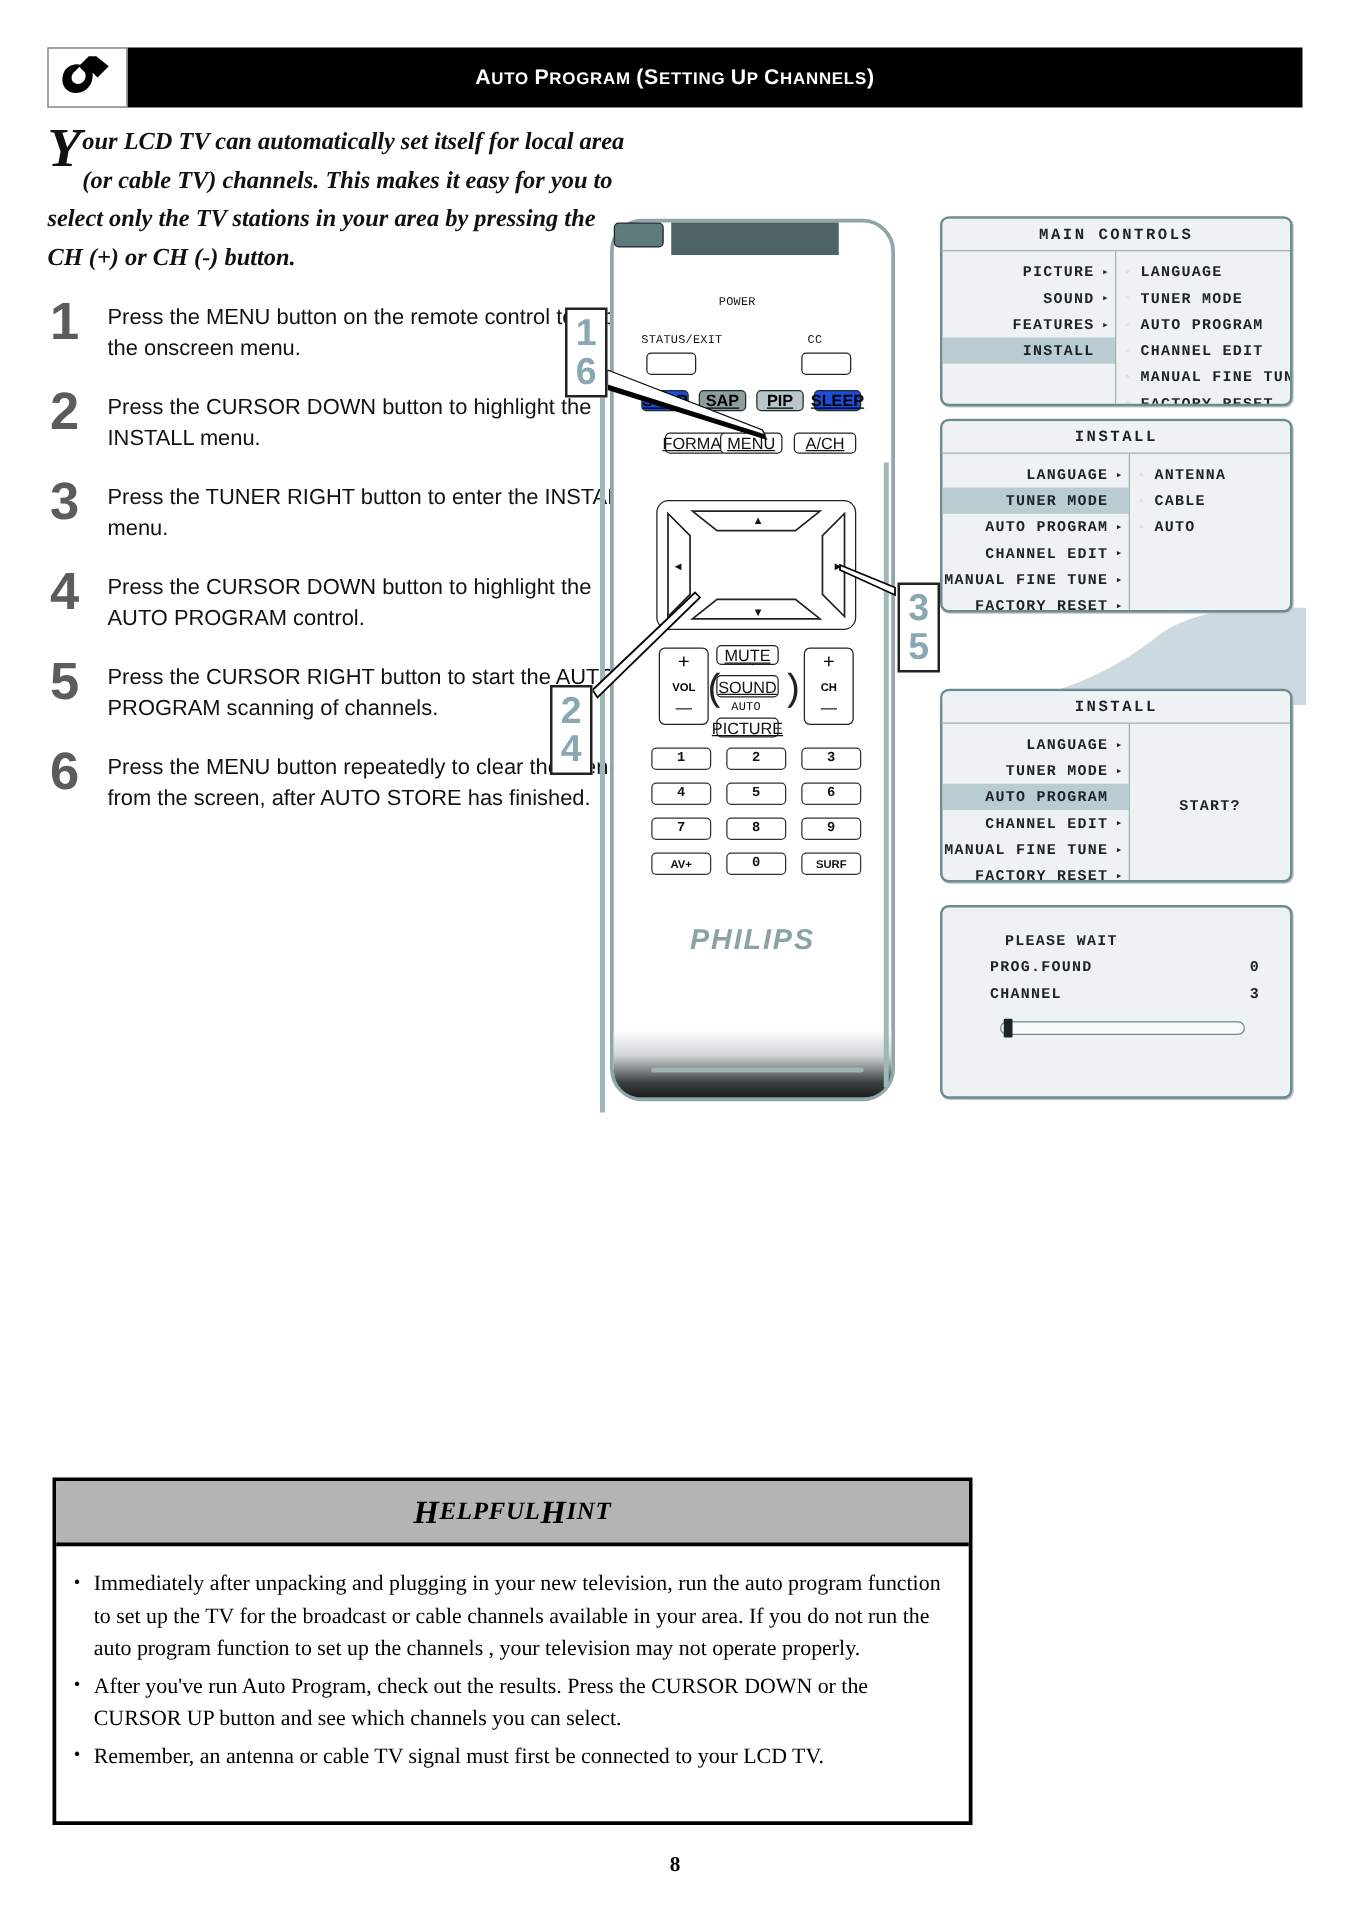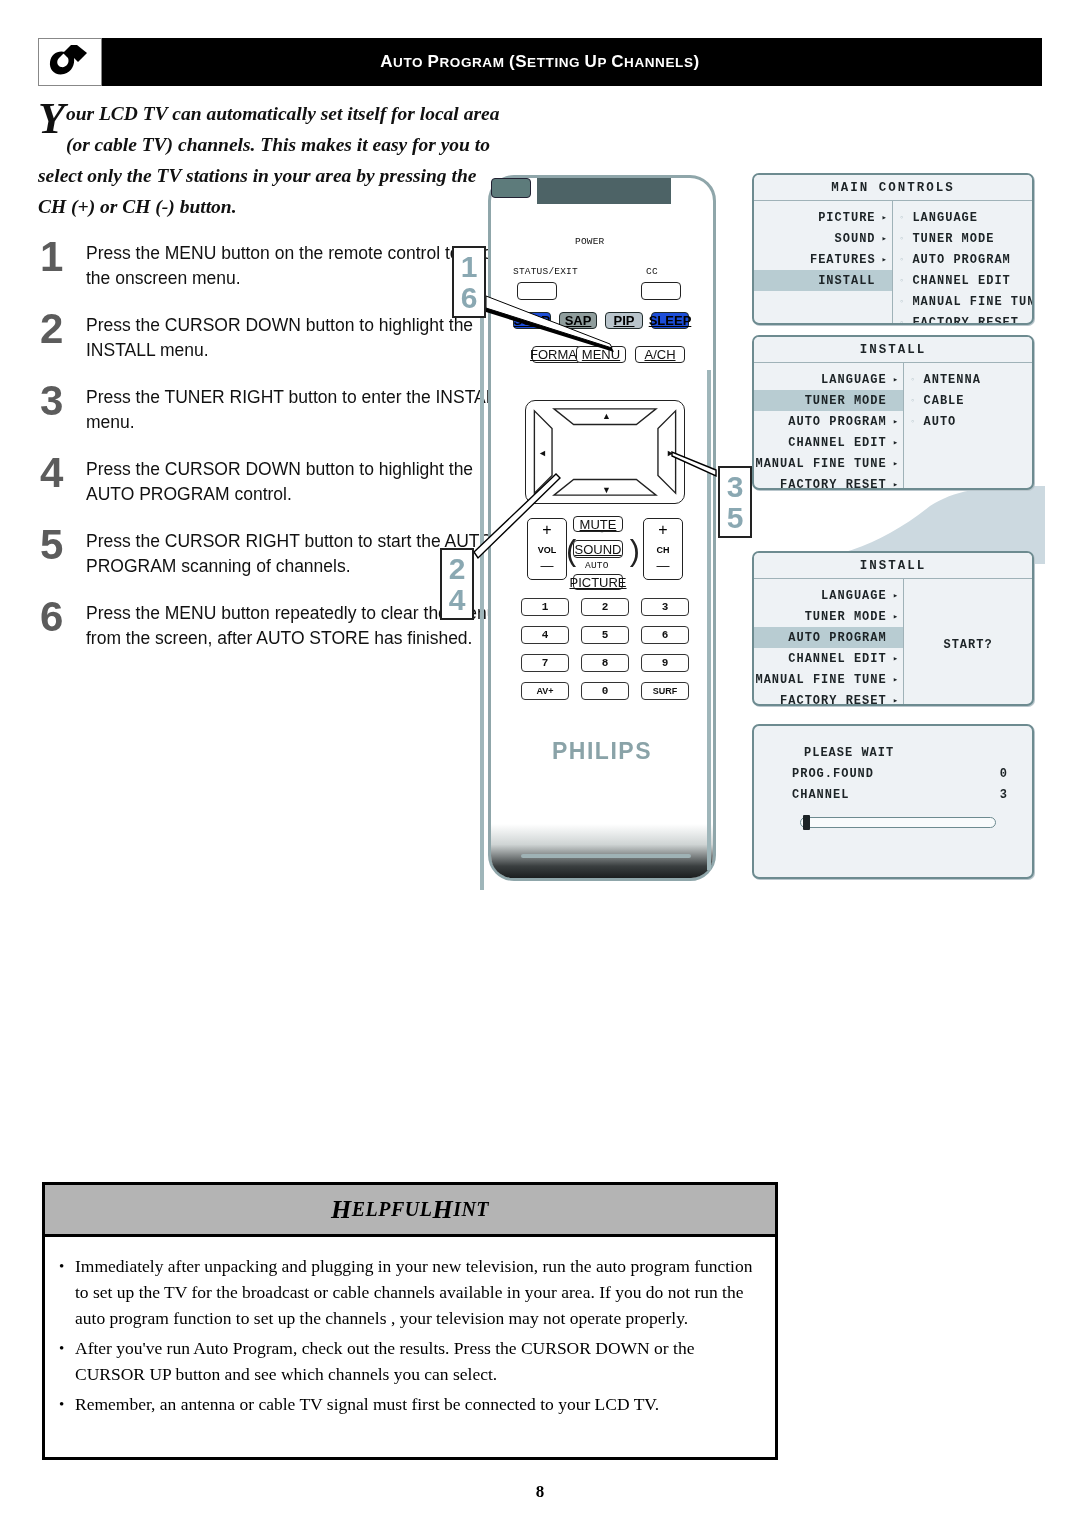--- a/index.html
+++ b/index.html
@@ -103,21 +103,21 @@
   #keypad{ position:absolute; left:30px; top:420px; width:168px; }
   .kp-row{ display:flex; justify-content:space-between; margin-bottom:10px; }
   .kp-key{ width:48px; height:18px; border:1.4px solid #333; border-radius:4px;
            background:#fff; display:flex; align-items:center; justify-content:center;
            font-family:"Liberation Mono", monospace; font-weight:bold; font-size:11px; color:#111; }
   .kp-key.small{ font-family:"Liberation Sans", sans-serif; font-size:9px; }
 
   #philips-logo{
     position:absolute; left:0; width:100%; top:560px; text-align:center;
     font-family:"Liberation Sans", sans-serif; font-weight:bold;
-    font-size:23px; letter-spacing:1.5px; color:#8aa3a8;
+    font-size:23px; letter-spacing:1.5px; color:#8aa3a8;font-style:italic;
   }
 
   
   .callout{
     position:absolute; border:2px solid #222; background:#fff;
     display:flex; flex-direction:column; align-items:center; justify-content:center;
     font-family:"Liberation Sans", sans-serif; font-weight:bold;
     font-size:30px; line-height:31px; color:#8aa8b2; z-index:6;
   }
   #callout-16{ left:452px; top:246px; width:34px; height:72px; }

